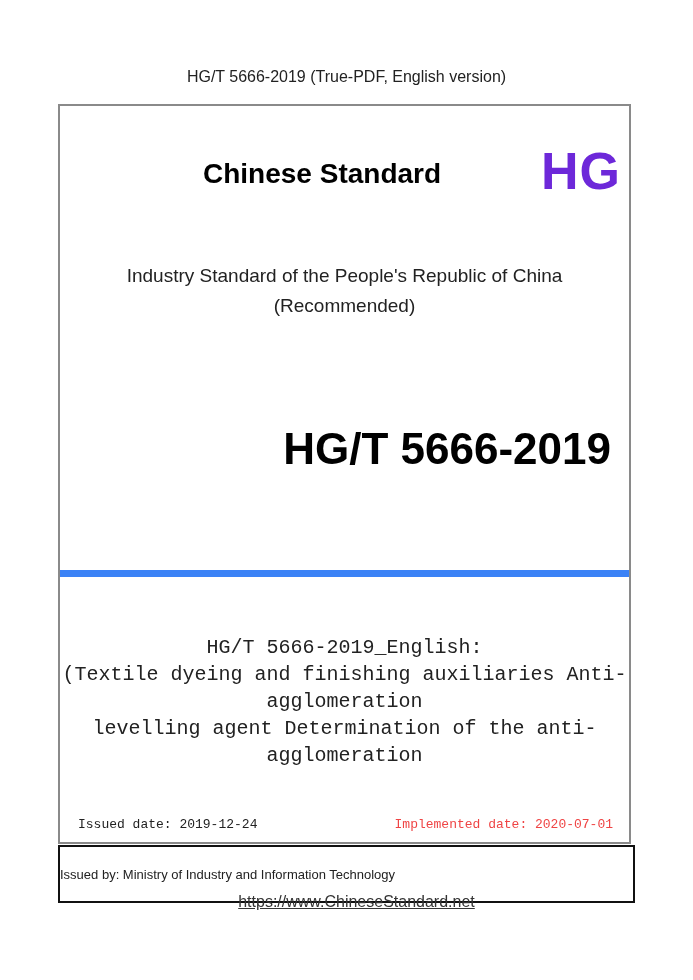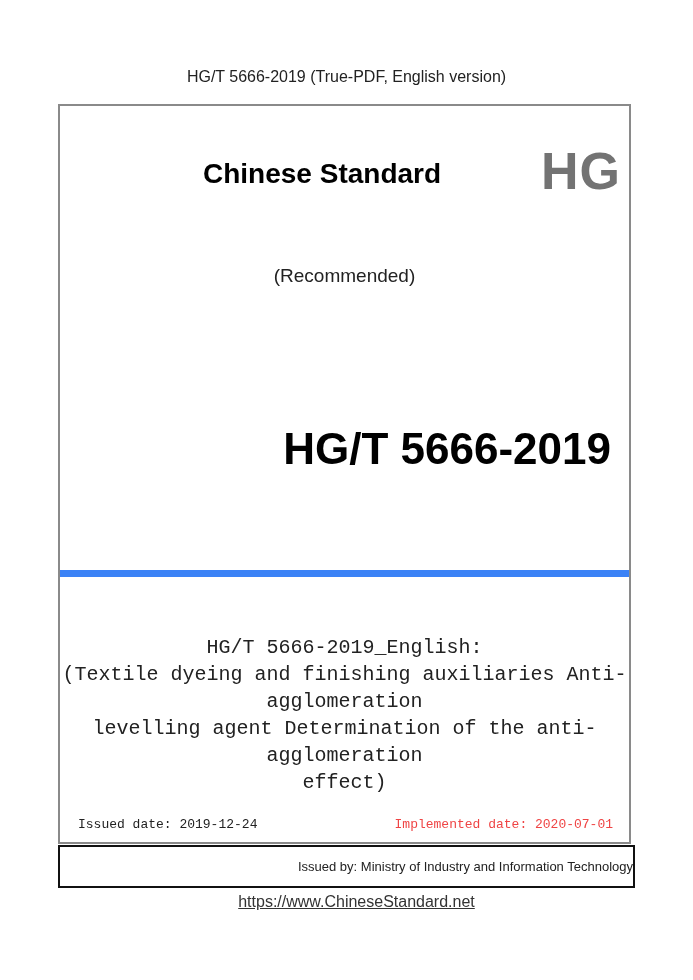--- a/index.html
+++ b/index.html
@@ -18,21 +18,21 @@
     .top-section {
       position: absolute; left: 0; top: 0; width: 100%; height: 471px;
       border-bottom: 7px solid #3b82f6; box-sizing: border-box;
     }
     .cs-title {
       position: absolute; left: 143px; top: 52px;
       font-size: 28px; font-weight: bold; color: #000;
     }
     .hg-mark {
       position: absolute; right: 8px; top: 35px;
-      font-size: 52px; font-weight: bold; color: #737373; letter-spacing: 1px;
+      font-size: 52px; font-weight: bold; color: #6d28d9; letter-spacing: 1px;
     }
     .industry-line {
       position: absolute; left: 0; top: 155px; width: 100%;
       text-align: center; font-size: 19px; color: #222; line-height: 30px;
     }
     .classification {
       position: absolute; left: 10px; top: 244px; font-size: 13px; color: #222;
     }
     .big-code {
       position: absolute; right: 18px; top: 318px;
@@ -45,52 +45,52 @@
       position: absolute; left: 0; top: 57px; width: 100%;
       text-align: center; font-size: 20px; color: #222; line-height: 27px;
     }
     .issued-date {
       position: absolute; left: 18px; top: 240px; font-size: 13px; color: #222;
     }
     .impl-date {
       position: absolute; right: 16px; top: 240px; font-size: 13px; color: #ef4444;
     }
     .issued-by-box {
-      position: absolute; left: 58px; top: 845px; width: 577px; height: 43px;
+      position: absolute; left: 58px; top: 845px; width: 577px; height: 58px;
       border: 2px solid #111; box-sizing: border-box;
-      display: flex; align-items: center; justify-content: flex-end;
+      display: flex; align-items: center; justify-content: flex-start;
       font-size: 13px; color: #222;
     }
     .site-link {
       position: absolute; top: 893px; left: 0; width: 693px;
       text-align: center; font-size: 16px; margin-left: 10px;
     }
     .site-link a { color: #333; text-decoration: underline; }
   </style>
 </head>
 <body>
 
 <div class="page-header">HG/T 5666-2019 (True-PDF, English version)</div>
 
 <div class="frame">
   <div class="top-section">
     <div class="cs-title">Chinese Standard</div>
     <div class="hg-mark">HG</div>
     <div class="industry-line">
+      <div>Industry Standard of the People's Republic of China</div>
       <div>(Recommended)</div>
     </div>
     <div class="big-code">HG/T 5666-2019</div>
   </div>
 
   <div class="bottom-section">
     <div class="english-title">
       <div>HG/T 5666-2019_English:</div>
       <div>(Textile dyeing and finishing auxiliaries Anti-agglomeration</div>
       <div>levelling agent Determination of the anti-agglomeration</div>
-      <div>effect)</div>
     </div>
     <div class="issued-date">Issued date: 2019-12-24</div>
     <div class="impl-date">Implemented date: 2020-07-01</div>
   </div>
 </div>
 
 <div class="issued-by-box">
   <span>Issued by: Ministry of Industry and Information Technology</span>
 </div>
 

